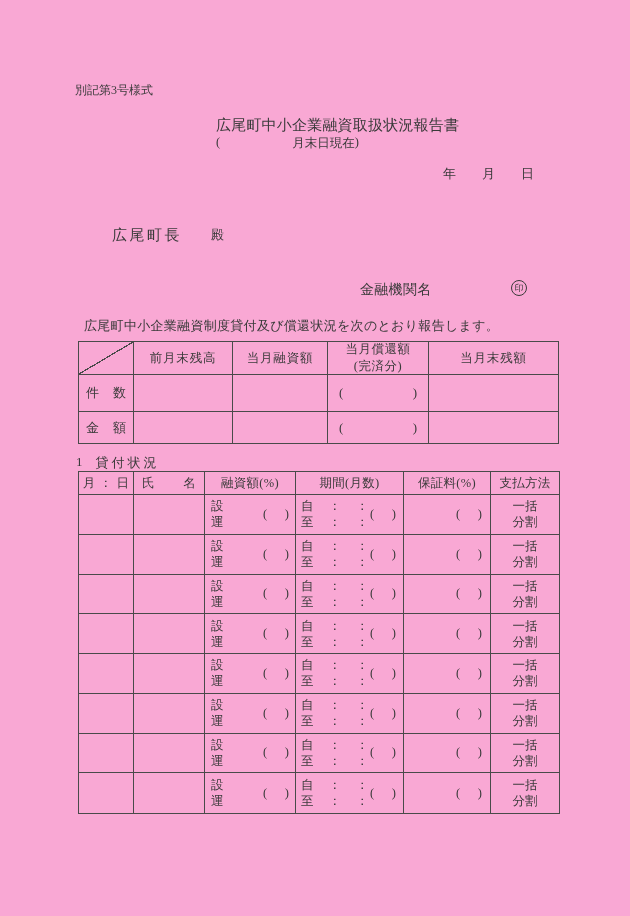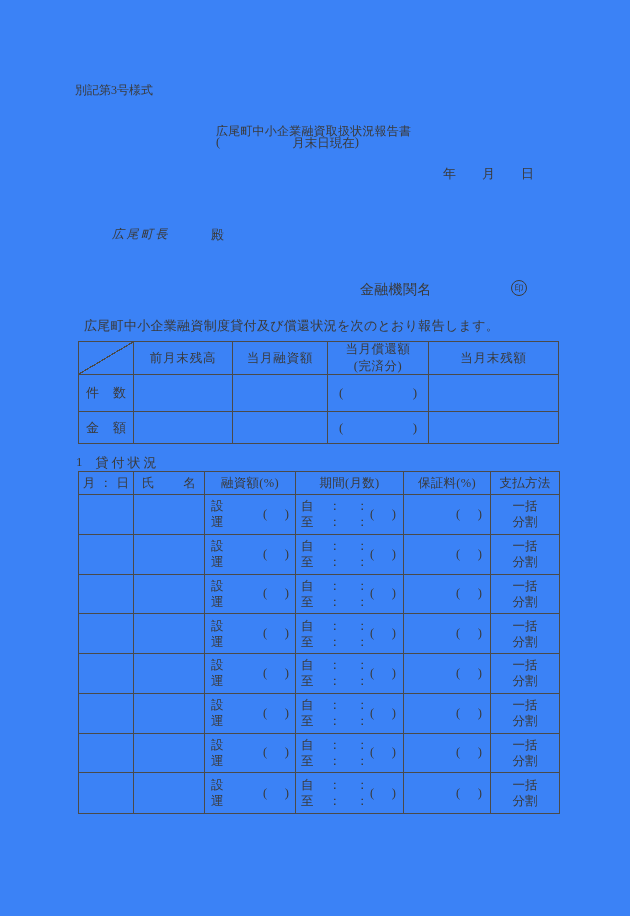--- a/index.html
+++ b/index.html
@@ -1,31 +1,31 @@
 <!DOCTYPE html>
 <html><head>
 <meta charset="utf-8">
 <style>
   * { margin:0; padding:0; box-sizing:border-box; }
   html,body { background:#fbfbfb; }
   .page {
     position:relative; width:630px; height:916px;
-    background:#3b82f6;
+    background:#f9a8d4;
     font-family:"Liberation Serif","DejaVu Serif",serif;
     color:#3a3a3a;
     overflow:hidden;
   }
   .abs { position:absolute; white-space:nowrap; }
 
   .form-number { left:75px; top:82px; font-size:12px; }
-  .title-line1 { left:216px; top:123px; font-size:12px; letter-spacing:0.2px; }
+  .title-line1 { left:216px; top:116px; font-size:15px; letter-spacing:0.2px; }
   .title-line2 { left:216px; top:135px; font-size:12.5px; display:flex; }
   .title-line2 .gap { display:inline-block; width:72px; }
   .date-line { left:443px; top:165px; font-size:13px; display:flex; gap:26px; }
-  .addressee { left:112px; top:226px; font-size:12px; letter-spacing:2.5px;font-style:italic; }
+  .addressee { left:112px; top:226px; font-size:15px; letter-spacing:2.5px; }
   .honorific { left:211px; top:226px; font-size:13px; }
   .institution { left:360px; top:281px; font-size:14px; letter-spacing:0.3px; }
   .seal {
     left:511px; top:280px; width:16px; height:16px;
     border:1px solid #3a3a3a; border-radius:50%;
     display:flex; align-items:center; justify-content:center;
     font-size:9px; line-height:1;
   }
   .report-sentence { left:84px; top:317px; font-size:13px; letter-spacing:0.3px;text-align:right; }
 

